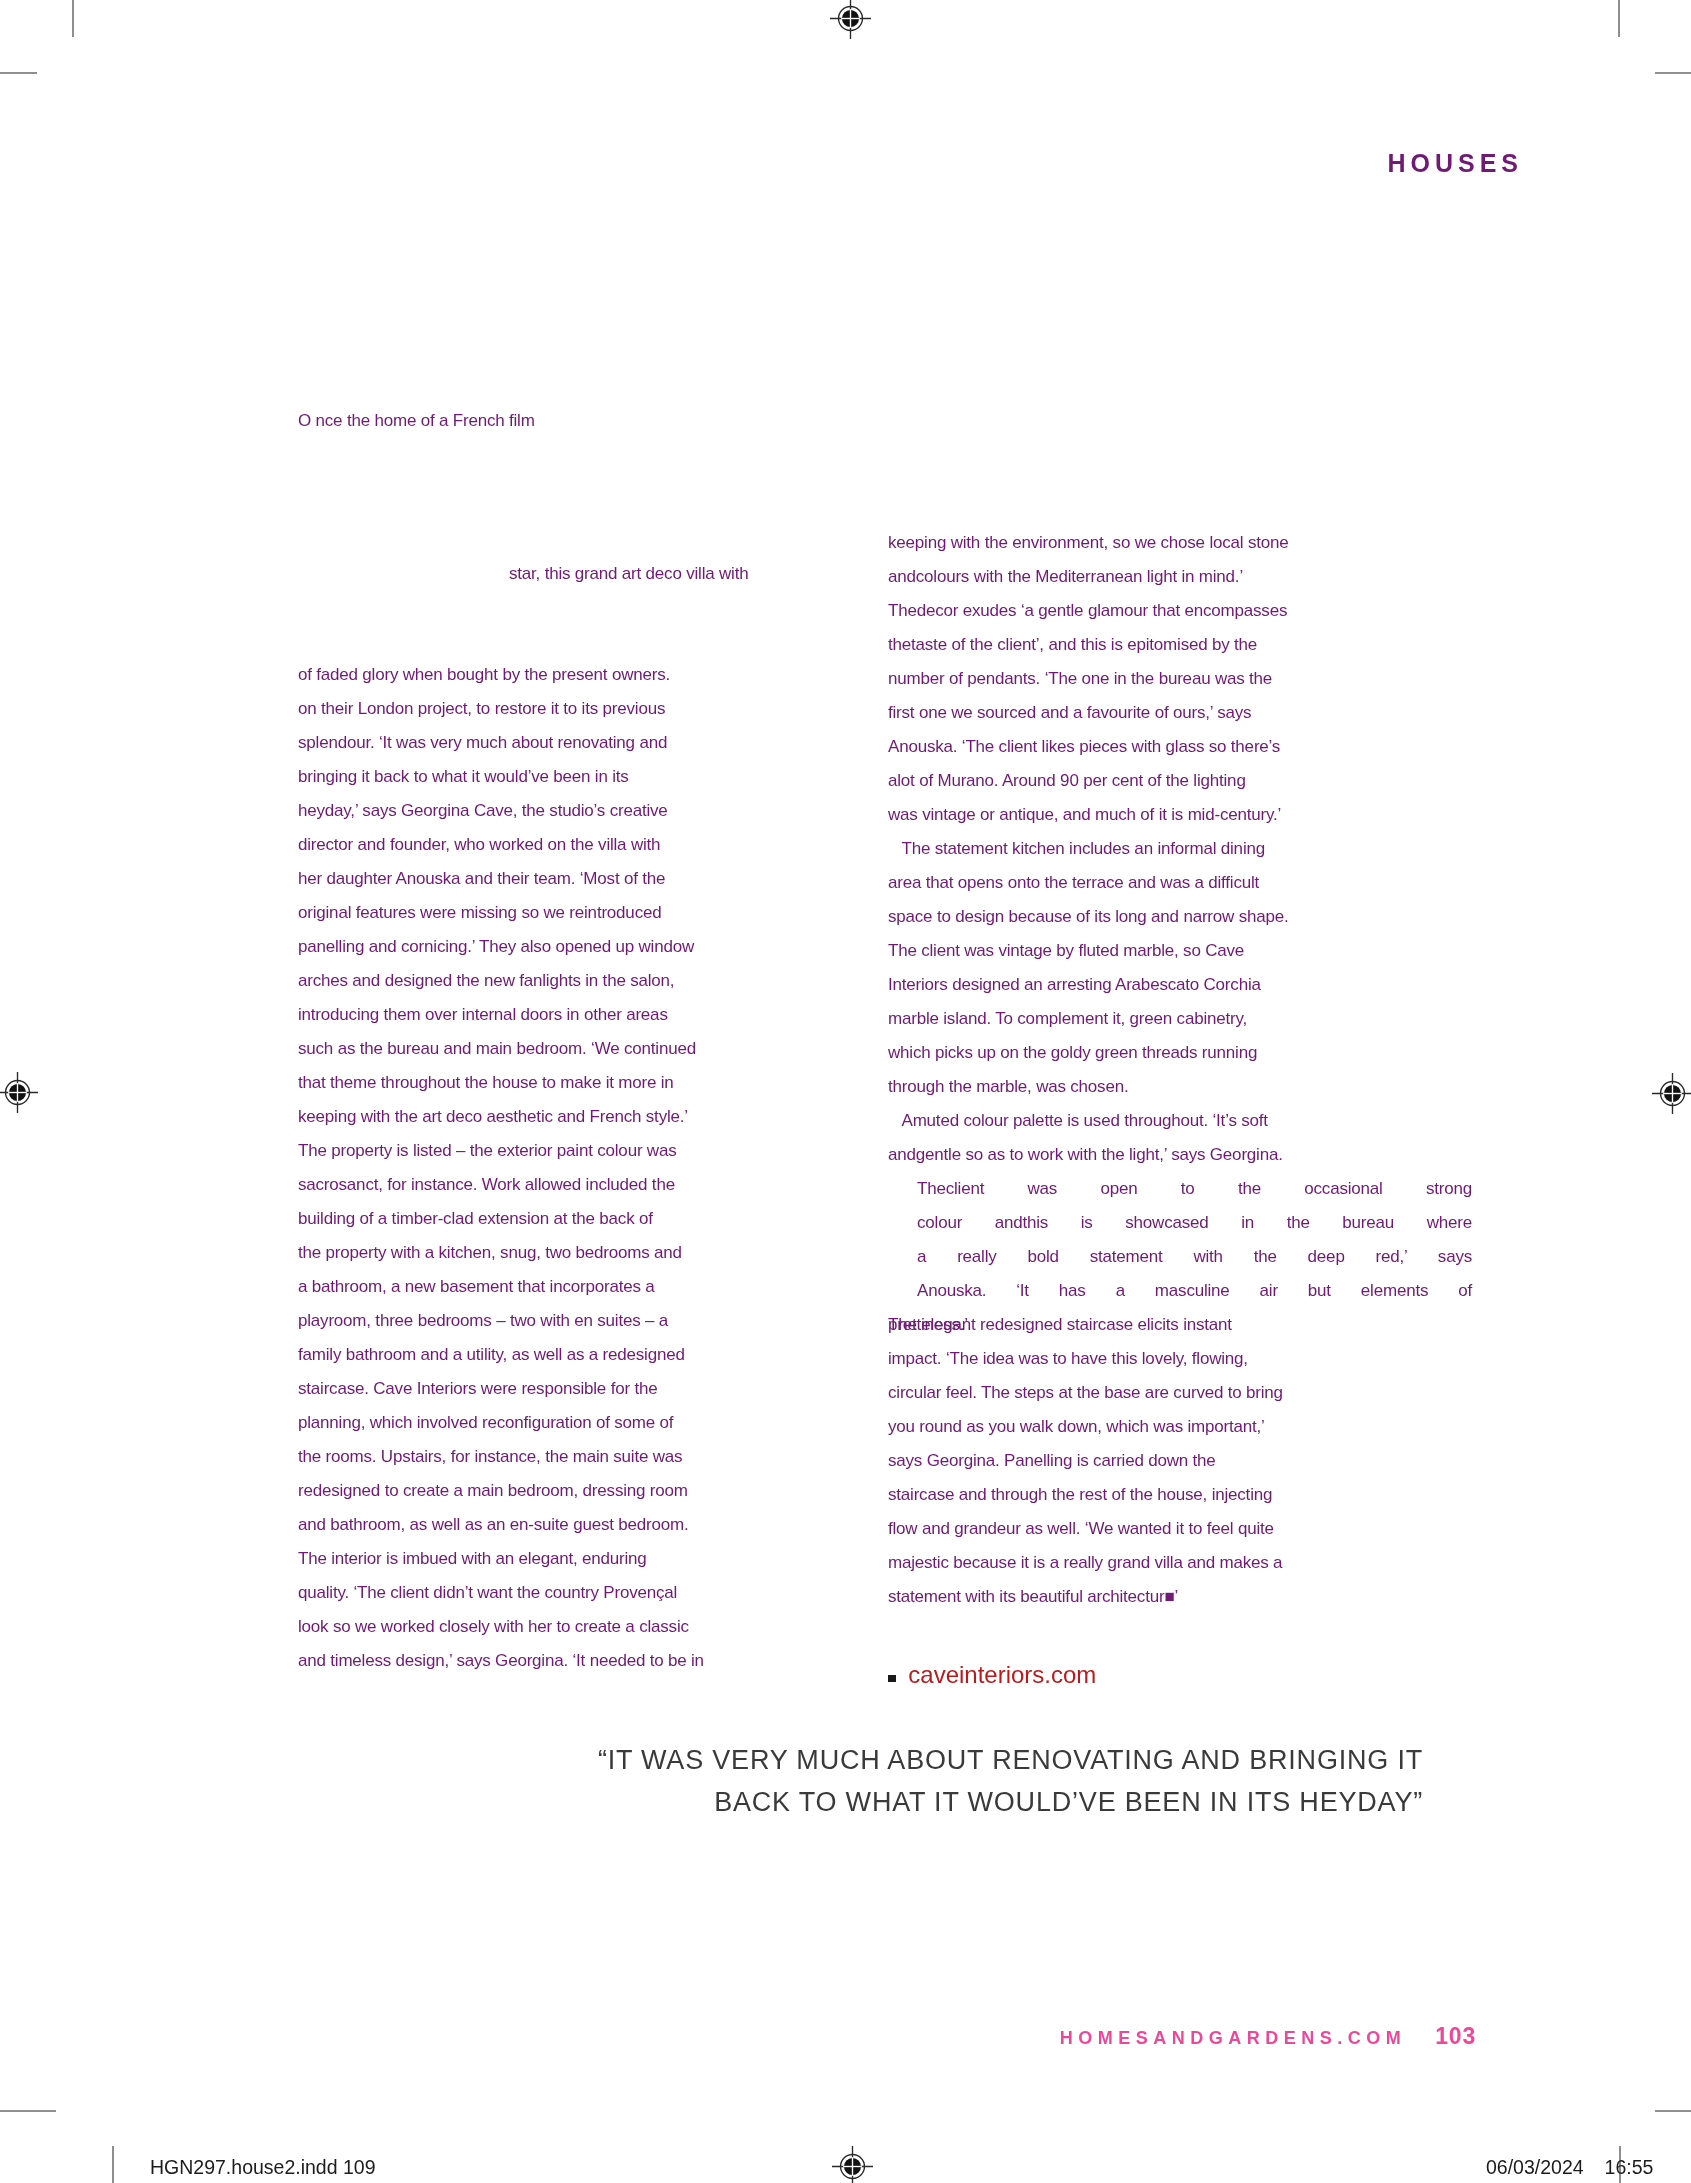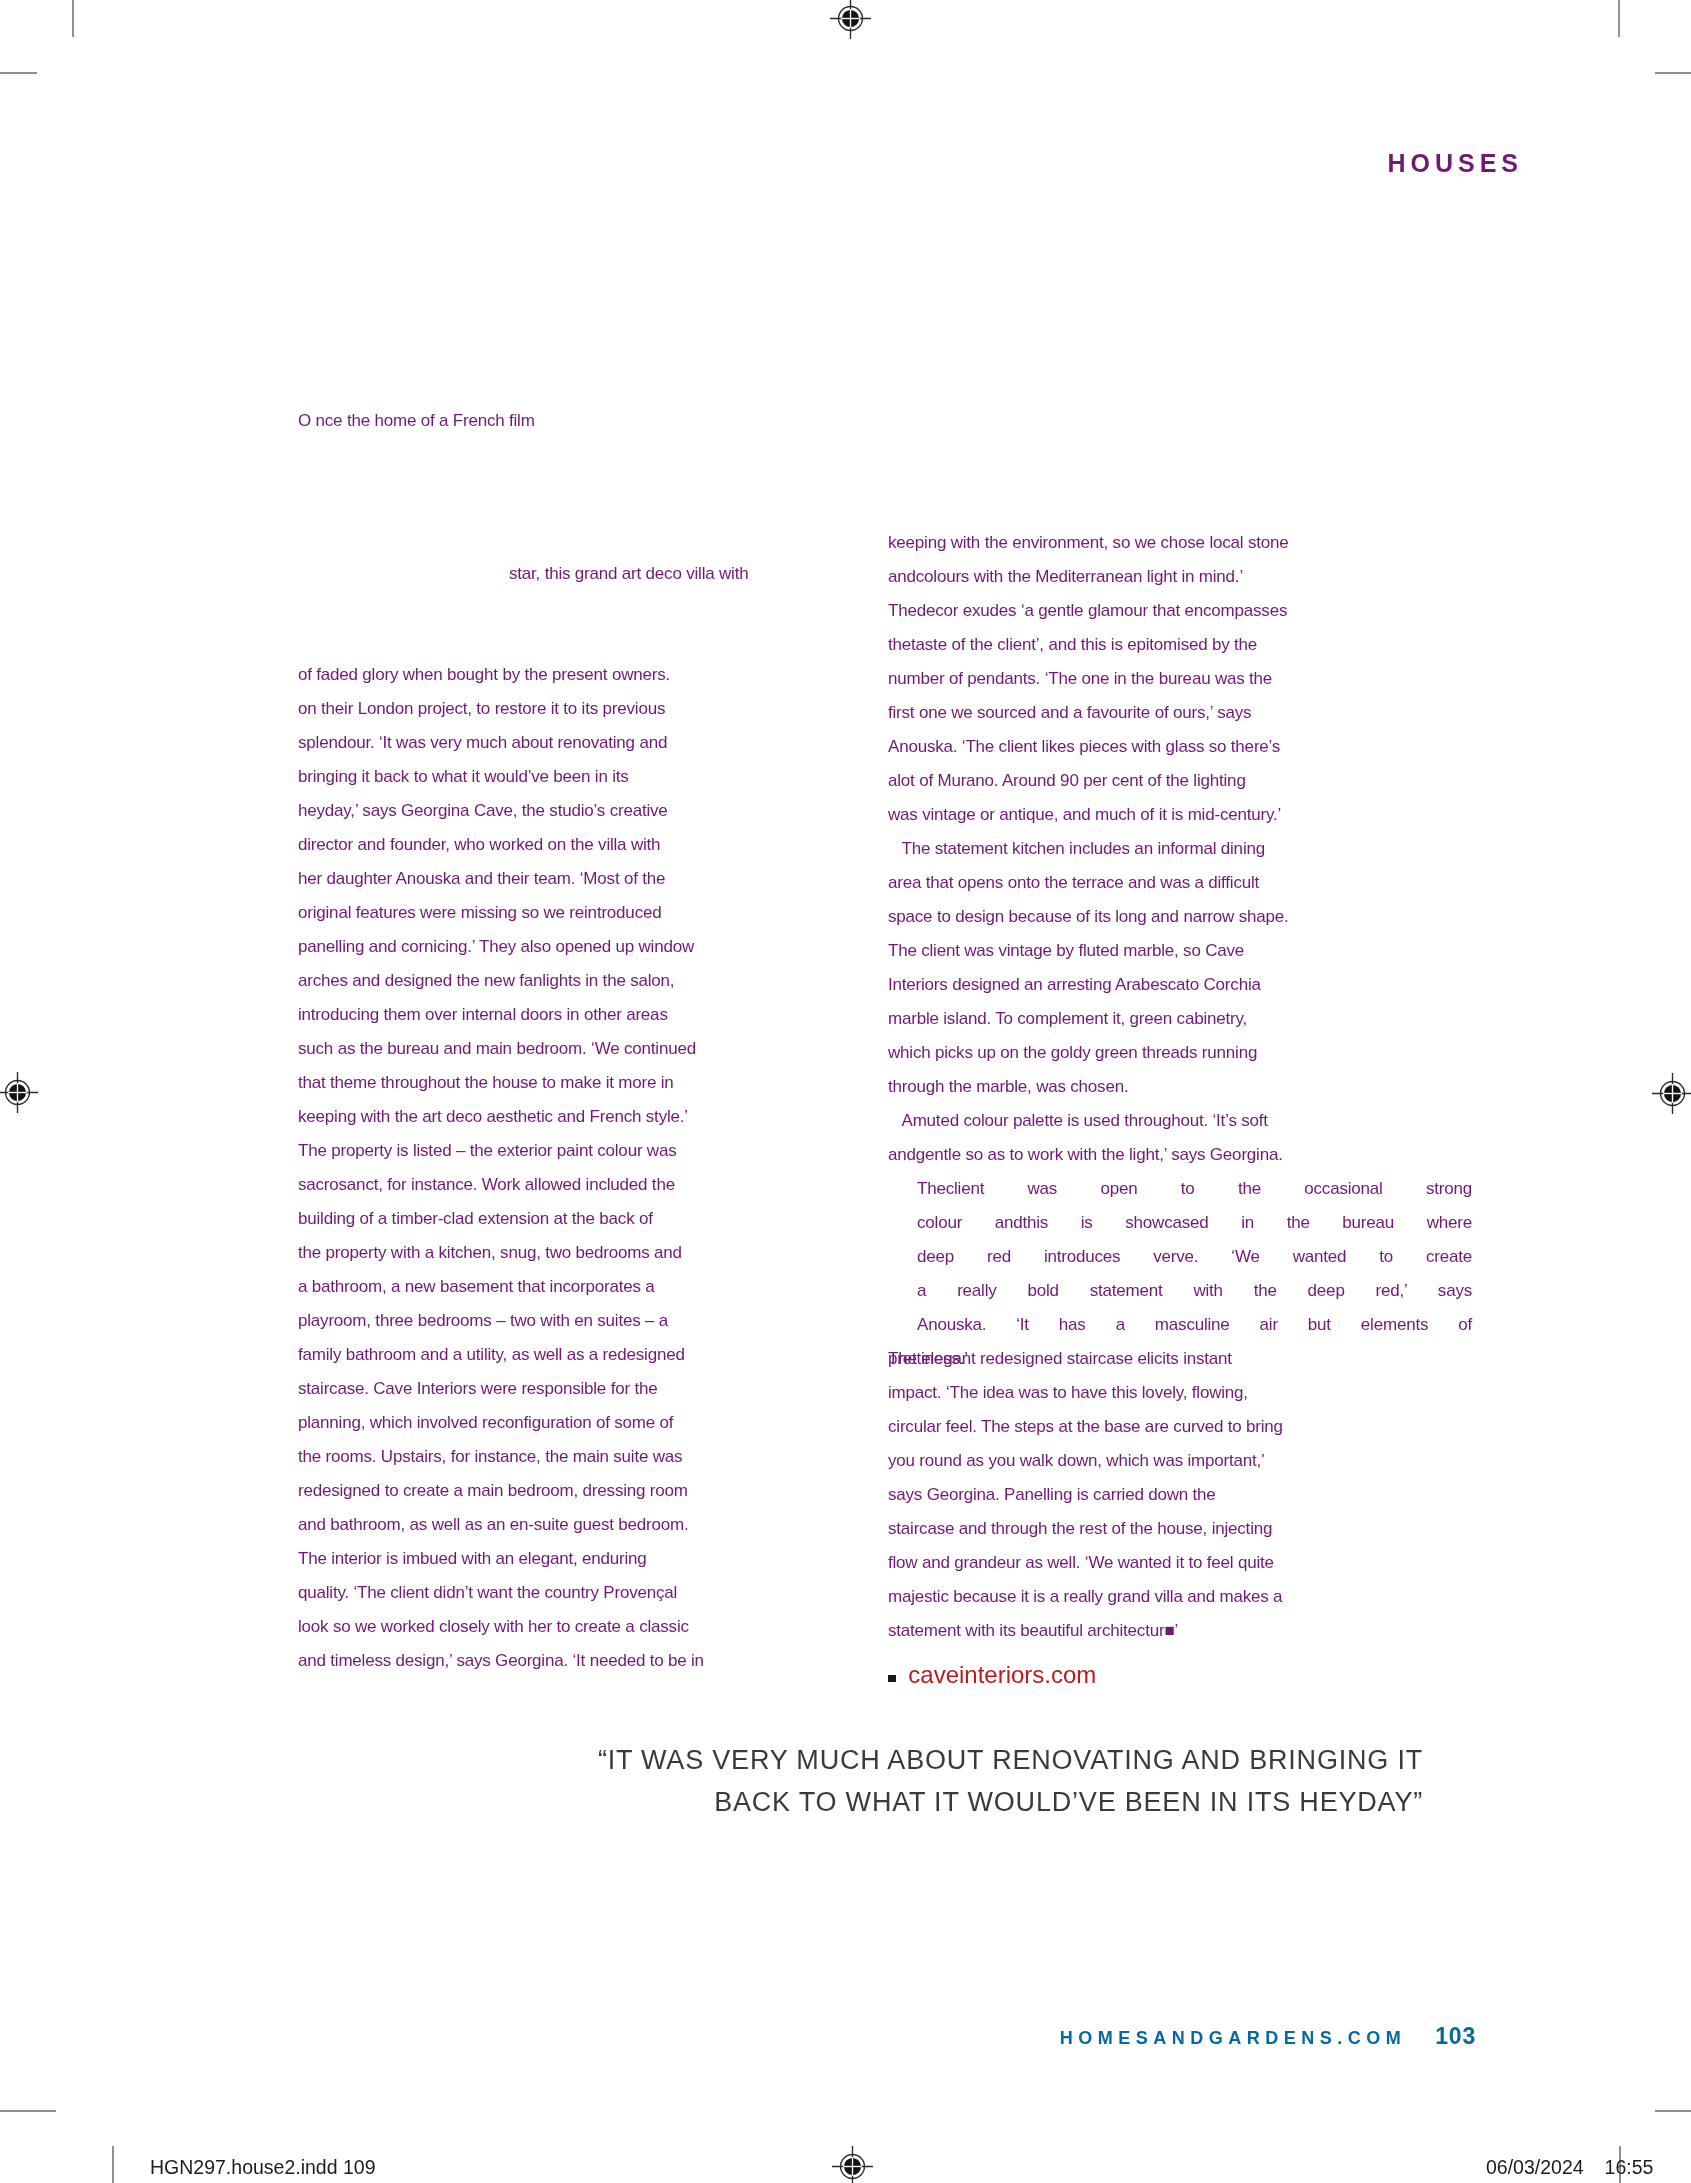--- a/index.html
+++ b/index.html
@@ -37,21 +37,21 @@
   .link-text{font-size:24px;color:#b91c1c;}
   
   .pull-quote{
     position:absolute;left:298px;top:1739px;width:1125px;
     text-align:right;font-size:27px;line-height:42px;
     letter-spacing:0.8px;color:#3a3a3a;
   }
   
   .page-footer{
     position:absolute;top:2023px;right:216px;
-    display:flex;align-items:baseline;gap:29px;color:#0369a1;
+    display:flex;align-items:baseline;gap:29px;color:#ec4899;
   }
   .footer-site{font-size:18px;font-weight:700;letter-spacing:5.5px;}
   .footer-page{font-size:23px;font-weight:700;letter-spacing:0.8px;}
   
   .slug{position:absolute;font-size:19.5px;color:#1c1c1c;white-space:nowrap;letter-spacing:0;}
   .slug-left{left:150px;top:2156px;}
   .slug-right{left:1486px;top:2156px;display:flex;gap:21px;}
 </style>
 </head>
 <body>
@@ -152,21 +152,20 @@
       <div class="tline">space to design because of its long and narrow shape.</div>
       <div class="tline">The client was vintage by fluted marble, so Cave</div>
       <div class="tline">Interiors designed an arresting Arabescato Corchia</div>
       <div class="tline">marble island. To complement it, green cabinetry,</div>
       <div class="tline">which picks up on the goldy green threads running</div>
       <div class="tline">through the marble, was chosen.</div>
       <div class="tline indent">Amuted colour palette is used throughout. ‘It’s soft</div>
       <div class="tline">andgentle so as to work with the light,’ says Georgina.</div>
       <div class="tline justify">Theclient was open to the occasional strong</div>
       <div class="tline justify">colour andthis is showcased in the bureau where</div>
-      <div class="tline justify">deep red introduces verve. ‘We wanted to create</div>
       <div class="tline justify">a really bold statement with the deep red,’ says</div>
       <div class="tline justify">Anouska. ‘It has a masculine air but elements of</div>
       <div class="tline overlap">
         <span>prettiness.’</span>
         <span>The elegant redesigned staircase elicits instant</span>
       </div>
       <div class="tline">impact. ‘The idea was to have this lovely, flowing,</div>
       <div class="tline">circular feel. The steps at the base are curved to bring</div>
       <div class="tline">you round as you walk down, which was important,’</div>
       <div class="tline">says Georgina. Panelling is carried down the</div>

